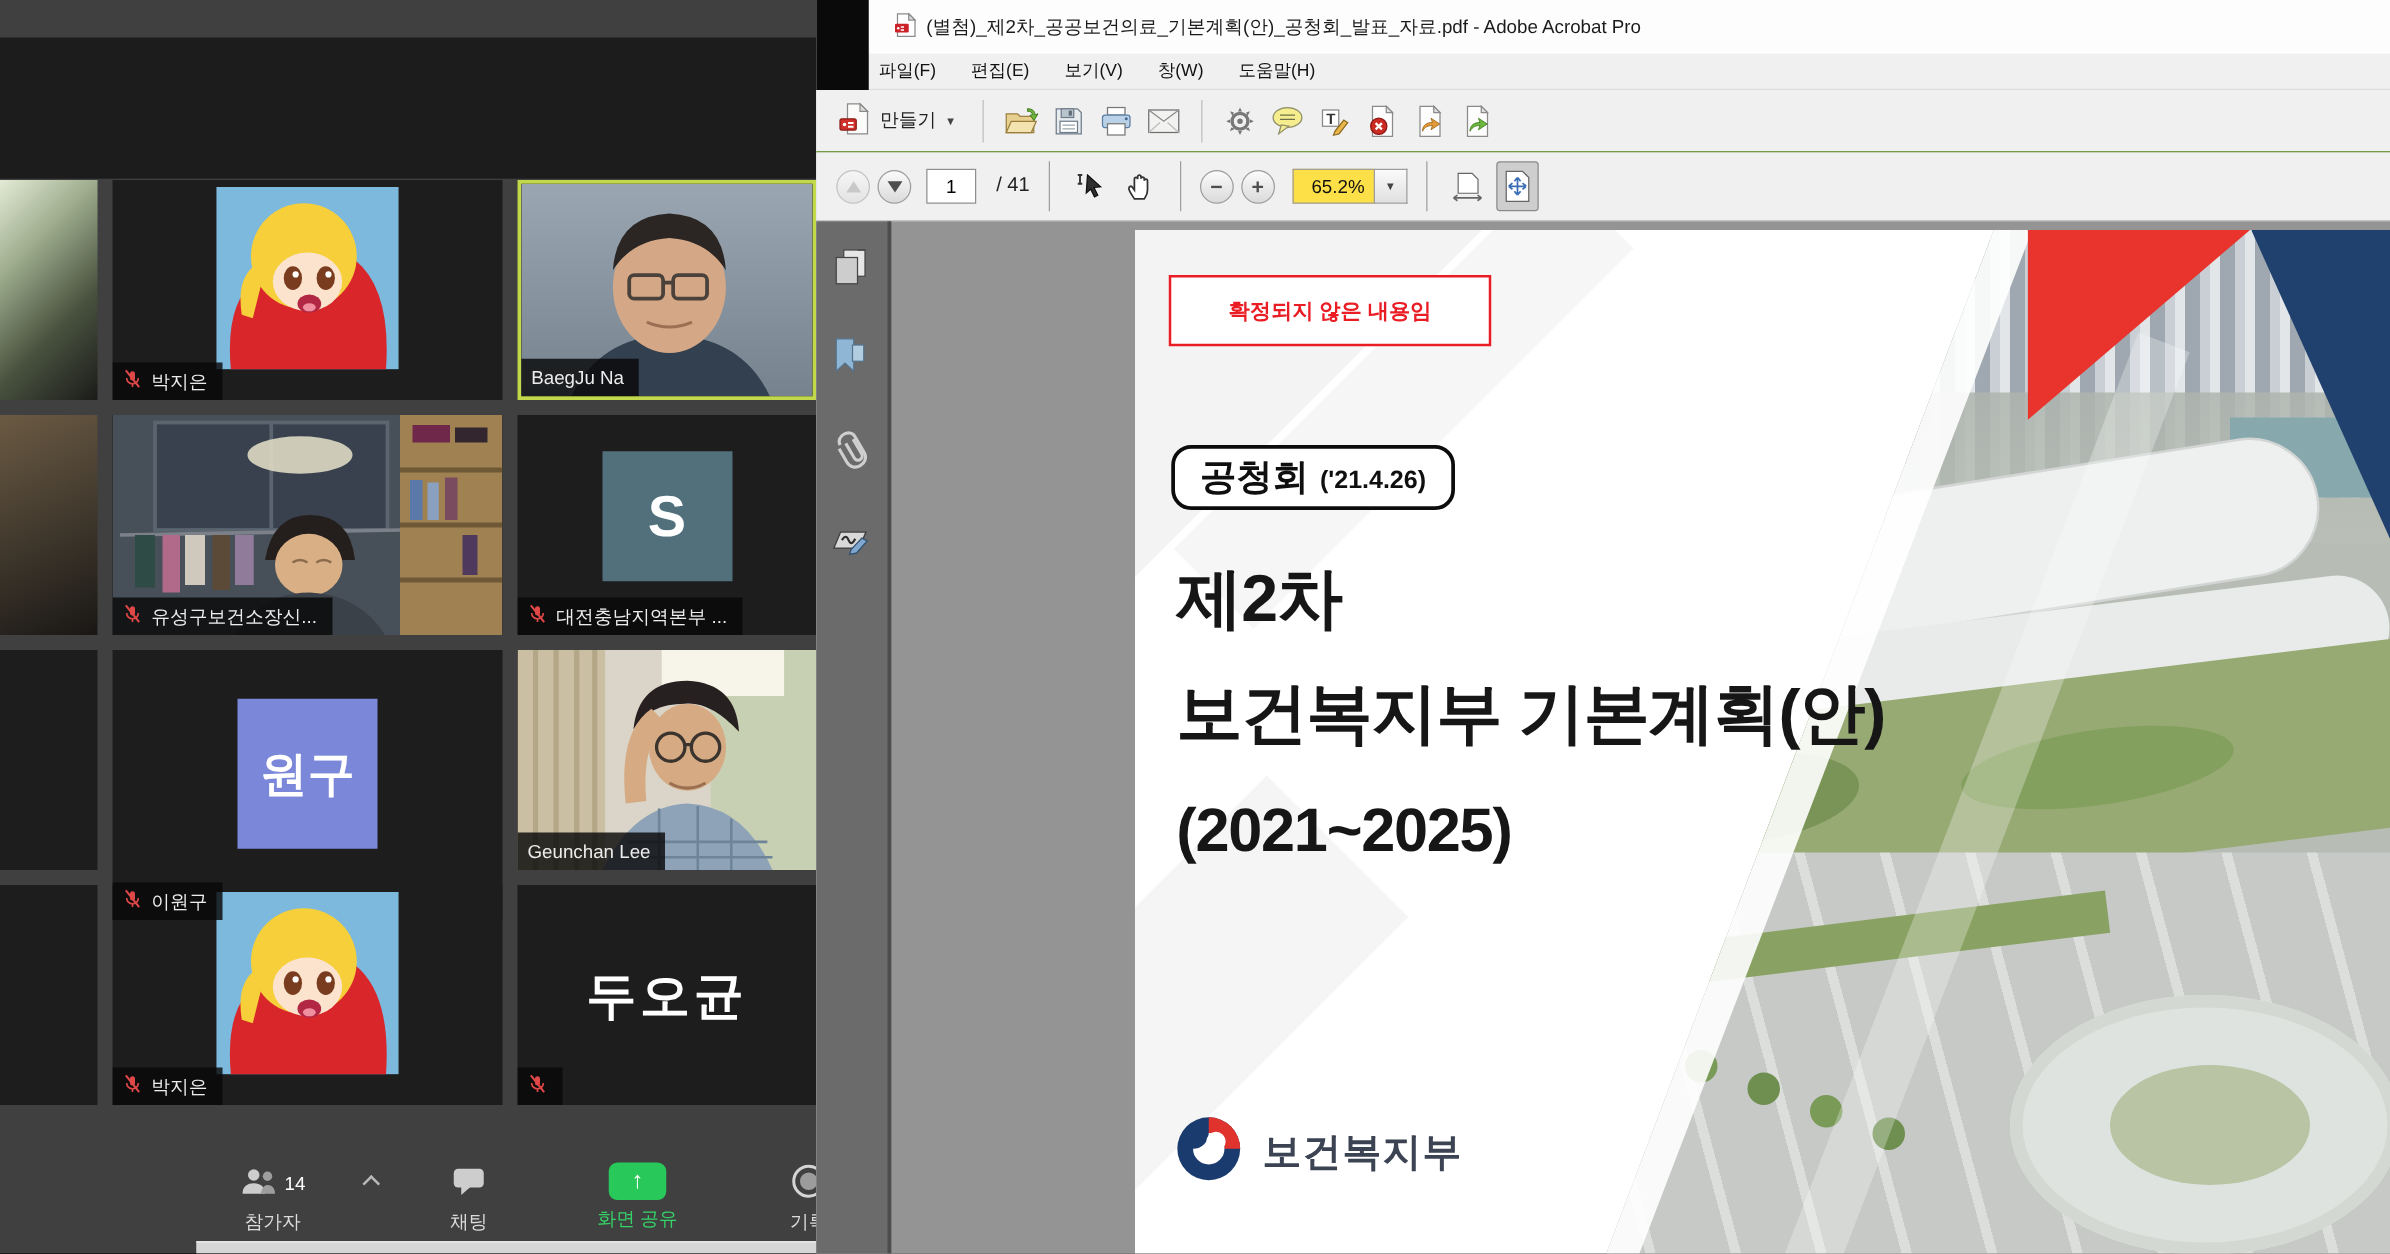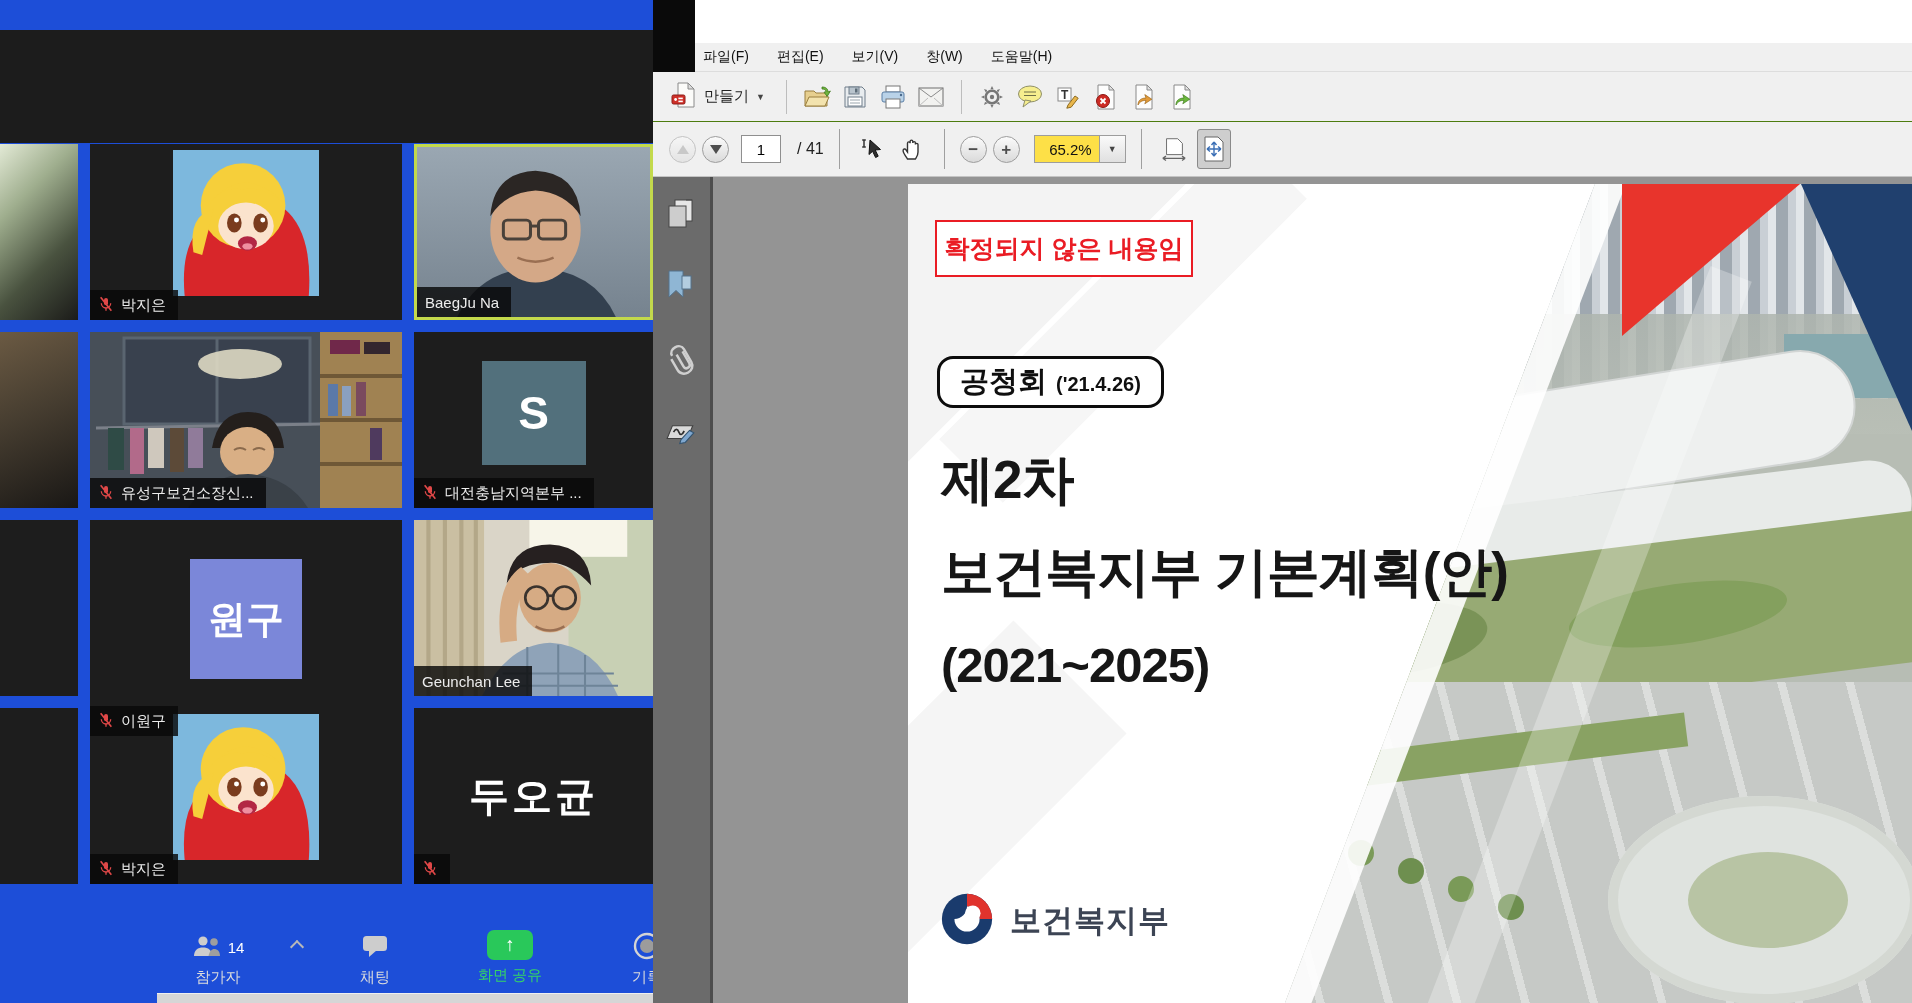--- a/index.html
+++ b/index.html
@@ -1,21 +1,21 @@
 <!DOCTYPE html>
 <html><head>
 <meta charset="utf-8">
 <style>
   *{box-sizing:border-box;margin:0;padding:0}
   html,body{background:#000}
   #screen{position:relative;width:1912px;height:1003px;overflow:hidden;background:#000;
           font-family:"Liberation Sans","DejaVu Sans",sans-serif}
 
   
-  .zoom-app{position:absolute;left:0;top:0;width:653px;height:1003px;background:#1d4ed8;overflow:hidden}
+  .zoom-app{position:absolute;left:0;top:0;width:653px;height:1003px;background:#404040;overflow:hidden}
   .zoom-topband{position:absolute;left:0;top:30px;width:100%;height:113px;background:#1c1c1c}
   .tile{position:absolute;background:#1d1d1d;overflow:hidden}
   .tile.active{border:3px solid #c3d94c}
   .name-tag{position:absolute;left:0;bottom:0;height:30px;display:flex;align-items:center;gap:7px;
             padding:0 12px 0 8px;background:rgba(8,8,8,.82);color:#ececec;font-size:15px;white-space:nowrap;z-index:3}
   .center-name{position:absolute;inset:0;display:flex;align-items:center;justify-content:center;
                color:#fff;font-size:40px;font-weight:600;letter-spacing:3px}
   .avatar-center{position:absolute;left:50%;top:46%;transform:translate(-50%,-50%)}
   .avatar-sq{display:flex;align-items:center;justify-content:center;color:#fff;font-weight:600}
   .av-wongu{width:112px;height:120px;background:#7b87d9;font-size:38px}
@@ -66,21 +66,21 @@
   .sidebar{position:absolute;left:0;top:0;width:60px;height:100%;background:#6b6b6b;border-right:3px solid #4d4d4d}
   .side-ic{position:absolute;left:12px}
 
   
   .page{position:absolute;left:255px;top:7px;width:1004px;height:819px;background:#fff;overflow:hidden}
   .deco{position:absolute;background:#f3f3f3;transform:rotate(45deg);z-index:0}
   .deco.d1{left:-90px;top:-170px;width:230px;height:520px}
   .deco.d2{left:170px;top:-80px;width:90px;height:430px;background:#f6f6f6}
   .deco.d3{left:-70px;top:430px;width:160px;height:430px;background:#f5f5f5}
   .notice{position:absolute;left:27px;top:36px;width:258px;height:57px;border:2px solid #ea1c24;background:#fff;
-          display:flex;align-items:center;justify-content:center;color:#ea1c24;font-weight:800;font-size:25px;z-index:2}
+          display:flex;align-items:center;justify-content:center;color:#ea1c24;font-weight:800;font-size:17px;z-index:2}
   .hearing{position:absolute;left:29px;top:172px;height:52px;padding:0 20px;border:3px solid #0c0c0c;border-radius:16px;
            background:#fff;display:flex;align-items:center;gap:9px;z-index:2}
   .hearing .h1{font-size:29px;font-weight:800;color:#0f0f0f}
   .hearing .h2{font-size:20px;font-weight:700;color:#0f0f0f;padding-top:5px}
   .slide-t{position:absolute;left:33px;color:#161616;font-weight:800;z-index:2;letter-spacing:-1px;line-height:1.05;white-space:nowrap}
   .t1{top:268px;font-size:53px}
   .t2{top:360px;font-size:53px}
   .t3{top:456px;font-size:49px}
   .logo{position:absolute;left:30px;top:706px;display:flex;align-items:center;gap:14px;z-index:2}
   .logo-text{font-size:31px;font-weight:700;color:#3c4454;letter-spacing:1px}
@@ -366,20 +366,33 @@
       </div>
       <div class="zt-label">기록</div>
     </div>
 
     <div class="taskbar-strip"></div>
   </div>
 
   <div class="acrobat">
     <div class="corner-black"></div>
 
+    <div class="titlebar">
+      <span>
+        <svg width="18" height="20" viewBox="0 0 18 20">
+          <path d="M3 1h9l5 5v13H3z" fill="#fff" stroke="#8a8a8a"></path>
+          <path d="M12 1l5 5h-5z" fill="#ddd" stroke="#8a8a8a"></path>
+          <rect x="1" y="9" width="11" height="7" rx="1" fill="#cc2229"></rect>
+          <circle cx="3.6" cy="12.5" r="1" fill="#fff"></circle>
+            <rect x="5.6" y="11" width="2.6" height="1.2" fill="#fff"></rect>
+            <rect x="5.6" y="13.4" width="2.6" height="1.2" fill="#fff"></rect>
+        </svg>
+      </span>
+      <span>(별첨)_제2차_공공보건의료_기본계획(안)_공청회_발표_자료.pdf - Adobe Acrobat Pro</span>
+    </div>
 
     <div class="menubar">
       <span>파일(F)</span>
       <span>편집(E)</span>
       <span>보기(V)</span>
       <span>창(W)</span>
       <span>도움말(H)</span>
     </div>
 
     <div class="toolbar1">

